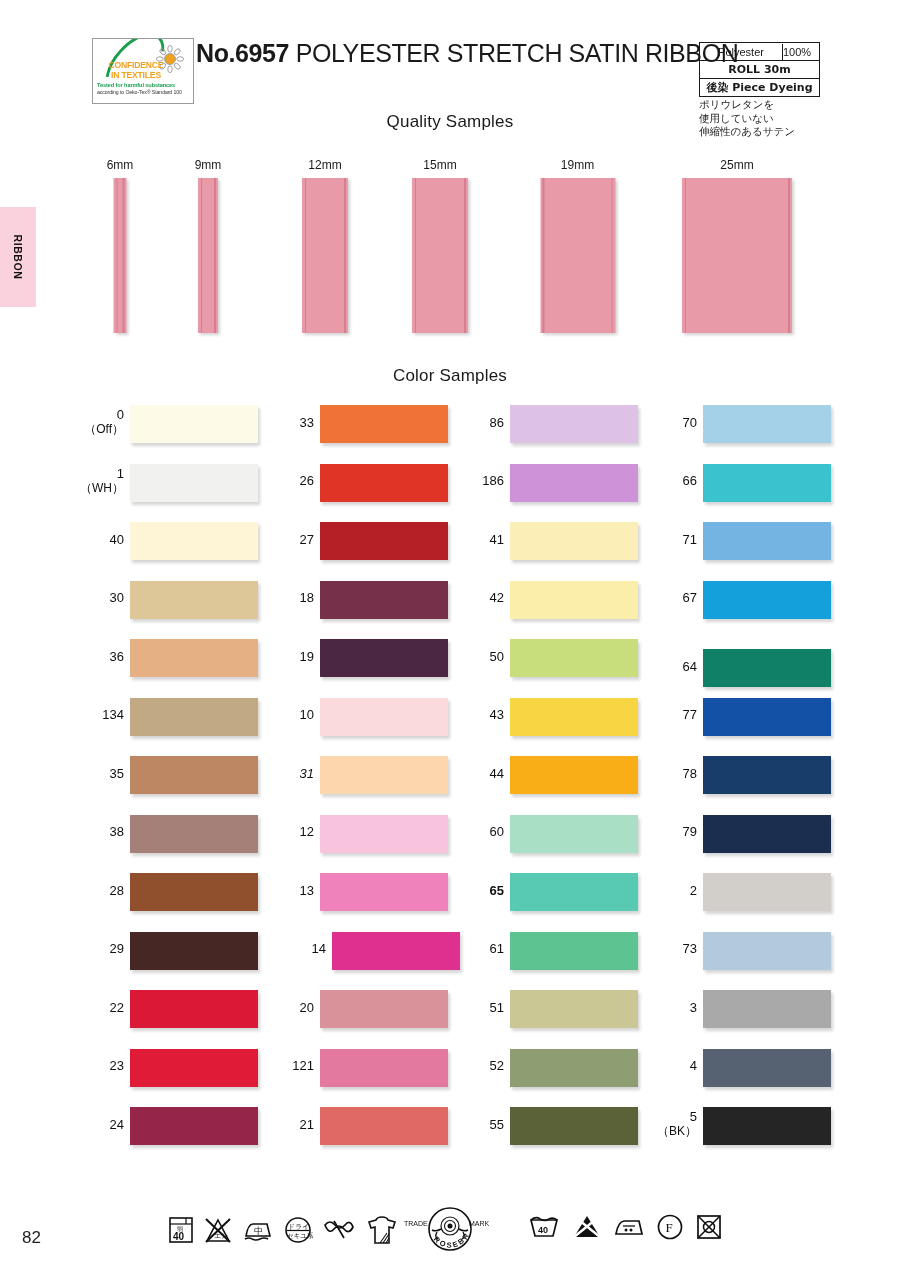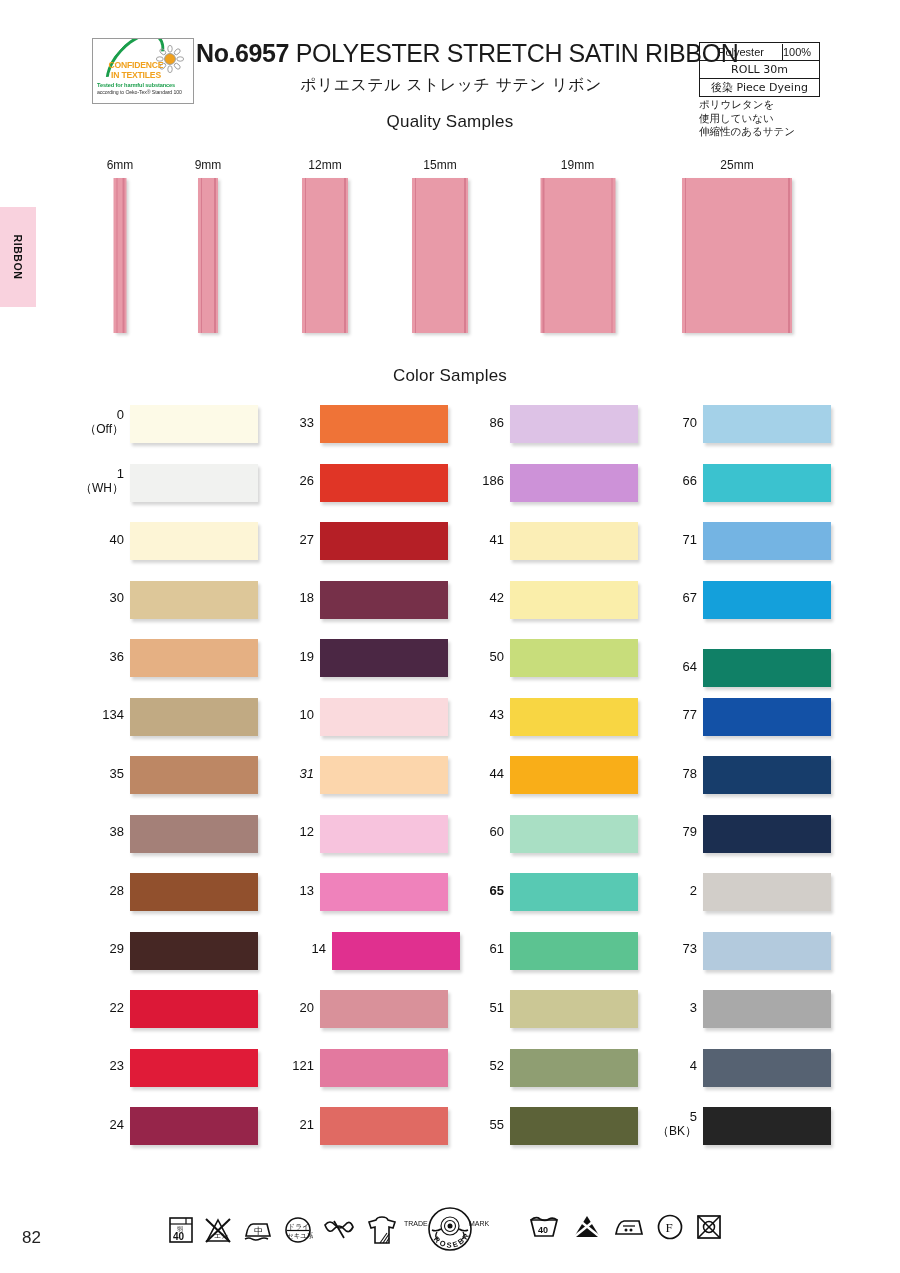--- a/index.html
+++ b/index.html
@@ -159,20 +159,21 @@
   }
   .spec-cell-r {
     width: 36px;
     line-height: 16px;
   }
   .spec-full {
     width: 100%;
     text-align: center;
     line-height: 16px;
     font-family: "DejaVu Sans", sans-serif;
+    font-weight: bold;
   }
   .spec-note {
     position: absolute;
     left: 699px;
     top: 98px;
     font-size: 10.5px;
     line-height: 13.5px;
     font-family: "DejaVu Sans", sans-serif;
     white-space: pre-line;
   }
@@ -335,21 +336,20 @@
     </div>
     <div class="oeko-sub">Tested for harmful substances</div>
     <div class="oeko-sub2">according to Oeko-Tex® Standard 100</div>
     <div class="oeko-test">Test-No N-KEN 09008   NISSENKEN</div>
   </div>
 
   <div class="title-main">
     <span class="no">No.6957</span>
     <span>POLYESTER STRETCH SATIN RIBBON</span>
   </div>
-  <div class="title-jp">ポリエステル ストレッチ サテン リボン</div>
 
   <div class="spec-table">
     <div class="spec-row">
       <div class="spec-cell-l">Polyester</div>
       <div class="spec-cell-r">100%</div>
     </div>
     <div class="spec-row">
       <div class="spec-full">ROLL  30m</div>
     </div>
     <div class="spec-row">

